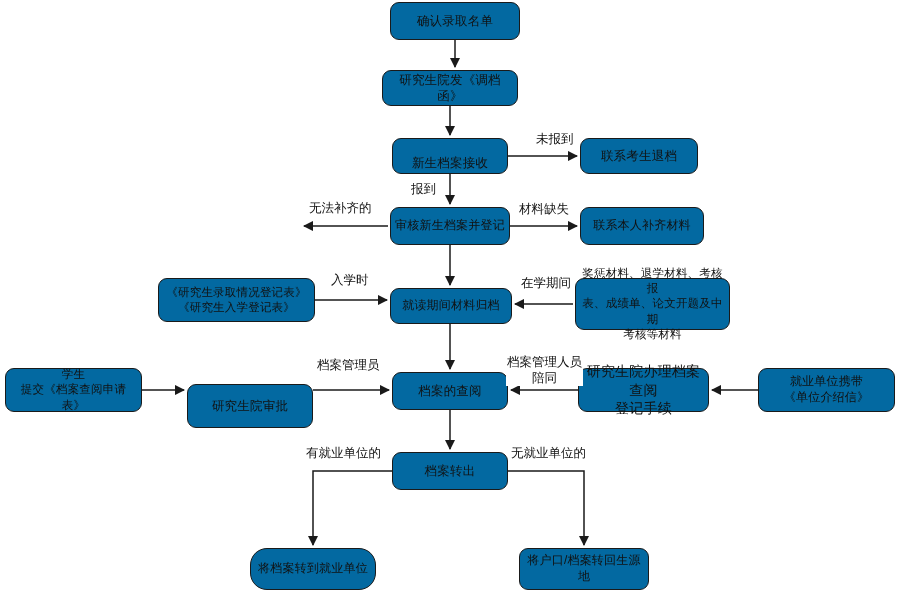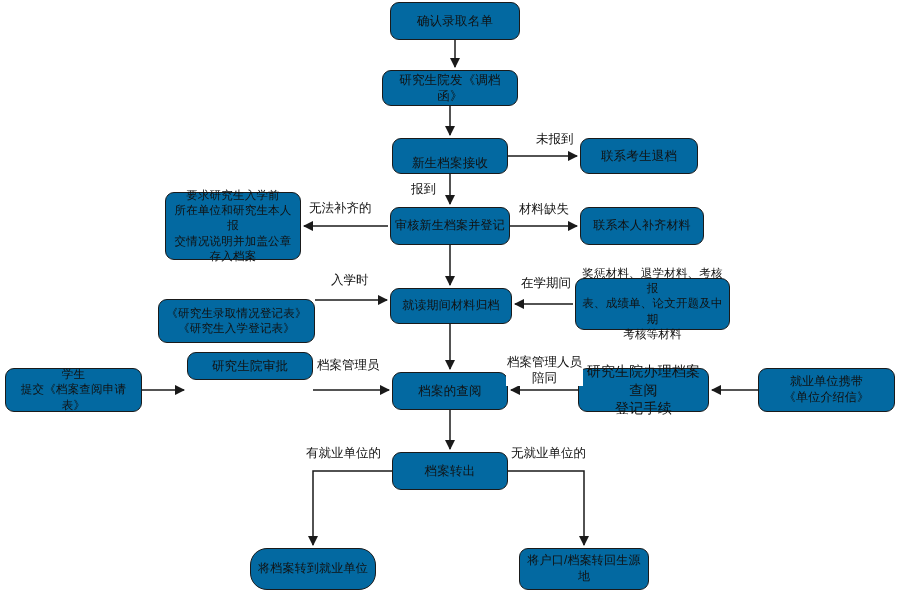--- a/index.html
+++ b/index.html
@@ -124,52 +124,46 @@
   </div>
 
   <div class="node" style="left:390px;top:207px;width:120px;height:38px;font-size:12px;">
     <span class="node-text">审核新生档案并登记</span>
   </div>
 
   <div class="node" style="left:580px;top:207px;width:124px;height:38px;font-size:12px;">
     <span class="node-text">联系本人补齐材料</span>
   </div>
 
-  <div class="node" style="left:165px;top:192px;width:136px;height:68px;font-size:11.5px;">
-    <span class="node-text">要求研究生入学前
-所在单位和研究生本人报
-交情况说明并加盖公章
-存入档案</span>
-  </div>
 
   <div class="node" style="left:390px;top:288px;width:122px;height:36px;font-size:12px;">
     <span class="node-text">就读期间材料归档</span>
   </div>
 
-  <div class="node" style="left:158px;top:278px;width:157px;height:44px;font-size:11.5px;margin-top:21px;">
+  <div class="node" style="left:158px;top:278px;width:157px;height:44px;font-size:11.5px;">
     <span class="node-text">《研究生录取情况登记表》
 《研究生入学登记表》</span>
   </div>
 
   <div class="node" style="left:575px;top:278px;width:155px;height:52px;font-size:11.5px;">
     <span class="node-text">奖惩材料、退学材料、考核报
 表、成绩单、论文开题及中期
 考核等材料</span>
   </div>
 
   <div class="node" style="left:392px;top:372px;width:116px;height:38px;">
     <span class="node-text">档案的查阅</span>
   </div>
 
   <div class="node" style="left:5px;top:368px;width:137px;height:44px;font-size:11.5px;">
     <span class="node-text">学生
 提交《档案查阅申请表》</span>
   </div>
 
-  <div class="node" style="left:187px;top:352px;width:126px;height:28px;">
+  <div class="node" style="left:187px;top:384px;width:126px;height:44px;">
     <span class="node-text">研究生院审批</span>
   </div>
 
   <div class="node" style="left:578px;top:368px;width:131px;height:44px;font-size:14px;">
     <span class="node-text">研究生院办理档案查阅
 登记手续</span>
   </div>
 
   <div class="node" style="left:758px;top:368px;width:137px;height:44px;font-size:12px;">
     <span class="node-text">就业单位携带

